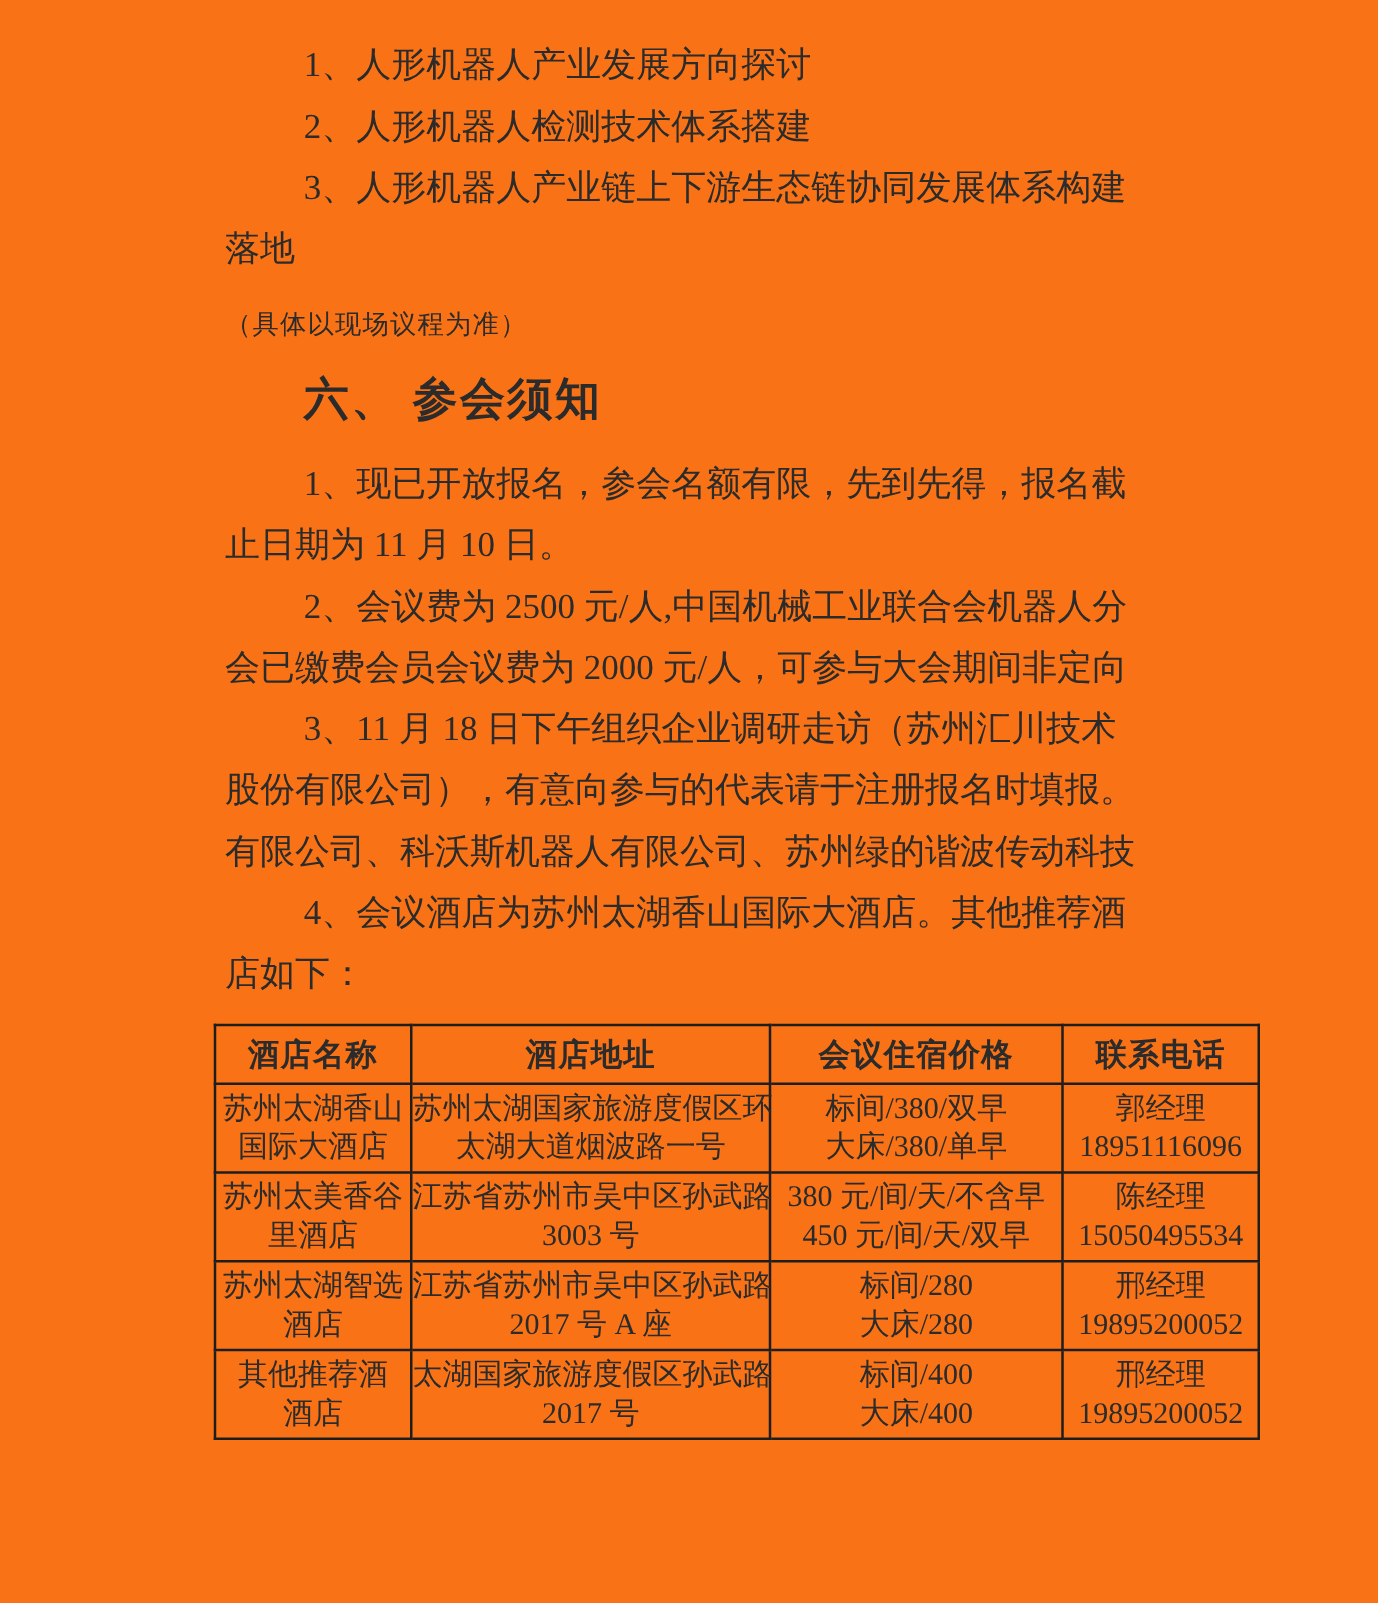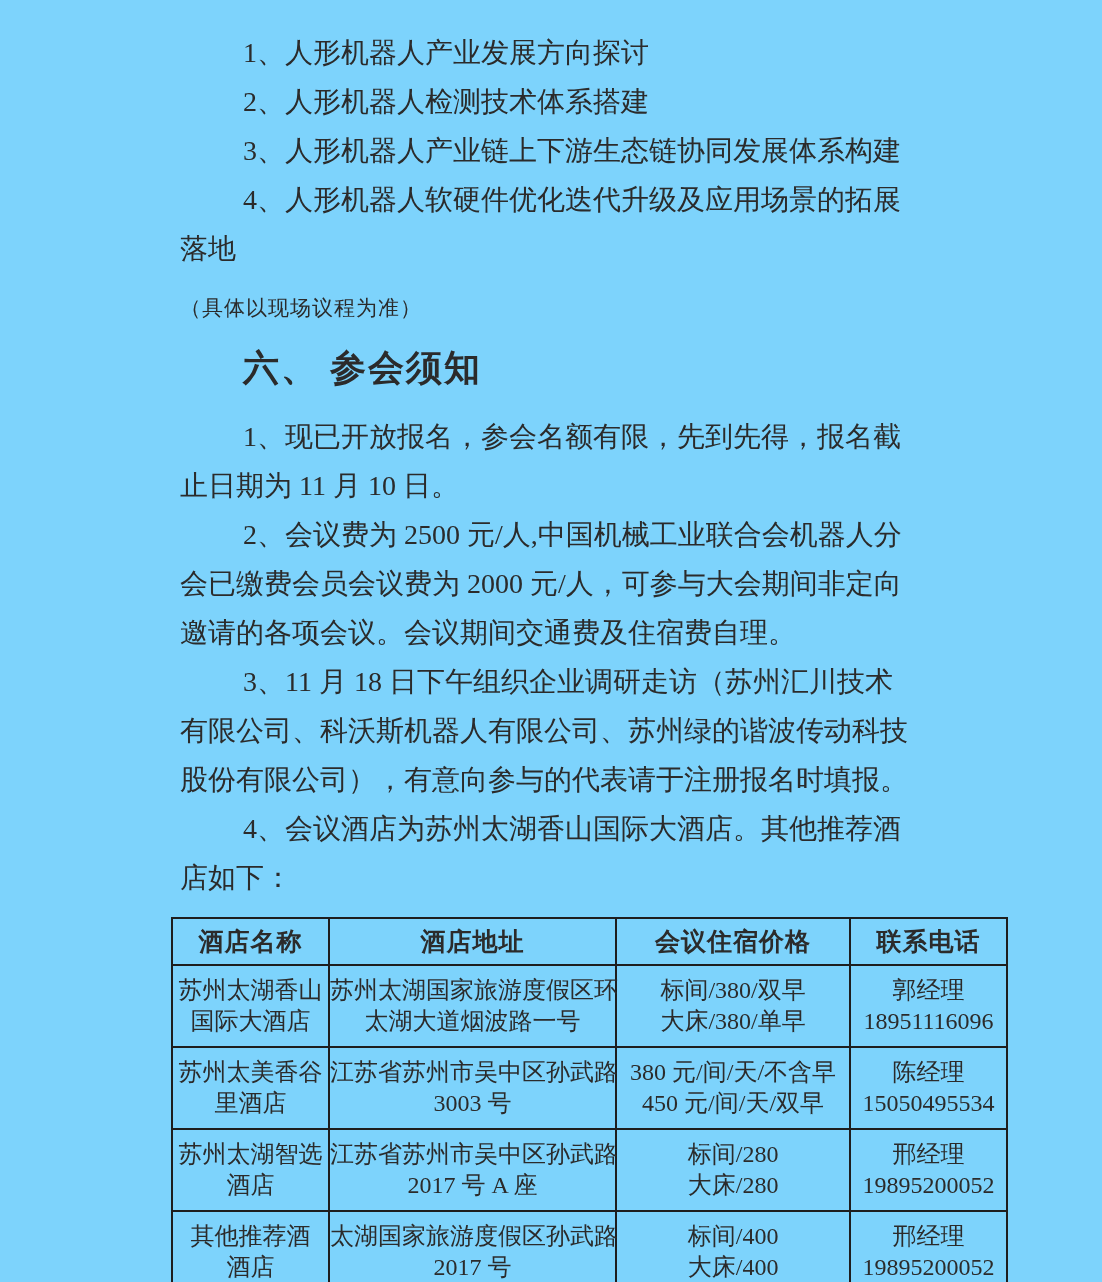--- a/index.html
+++ b/index.html
@@ -5,21 +5,21 @@
   * { margin: 0; padding: 0; box-sizing: border-box; }
   html, body { width: 1102px; background: #ffffff; }
   body {
     font-family: "Liberation Serif", "DejaVu Serif", serif;
     color: #2b2b2b;
   }
   .page {
     position: relative;
     width: 1102px;
     height: 1282px;
-    background: #7dd3fc;
+    background: #f97316;
     overflow: hidden;
     padding-top: 28px;
   }
   .content {
     margin-left: 180px;
     width: 752px;
   }
   .line {
     height: 49px;
     line-height: 49px;
@@ -56,60 +56,58 @@
     text-align: center;
     vertical-align: middle;
     padding: 0;
   }
   thead th {
     height: 47px;
     font-size: 25px;
     font-weight: bold;
     letter-spacing: 1px;
   }
-  tbody td { height: 82px; font-size: 24px; }
+  tbody td { height: 71px; font-size: 24px; }
   td .cl { line-height: 31px; white-space: nowrap; }
   .col-name    { width: 18.8%; }
   .col-address { width: 34.4%; }
   .col-price   { width: 28.0%; }
   .col-phone   { width: 18.8%; }
 </style>
 </head>
 <body>
 
 <div class="page">
 
   <div class="content">
 
     <section>
       <div class="line indent">1、人形机器人产业发展方向探讨</div>
       <div class="line indent">2、人形机器人检测技术体系搭建</div>
       <div class="line indent">3、人形机器人产业链上下游生态链协同发展体系构建</div>
-      <div class="line indent">4、人形机器人软硬件优化迭代升级及应用场景的拓展</div>
       <div class="line">落地</div>
     </section>
 
     <div class="note">（具体以现场议程为准）</div>
 
     <h2 class="heading">六、 参会须知</h2>
 
     <section class="paras">
       <div>
         <div class="line indent">1、现已开放报名，参会名额有限，先到先得，报名截</div>
         <div class="line">止日期为 11 月 10 日。</div>
       </div>
       <div>
         <div class="line indent">2、会议费为 2500 元/人,中国机械工业联合会机器人分</div>
         <div class="line">会已缴费会员会议费为 2000 元/人，可参与大会期间非定向</div>
-        <div class="line">邀请的各项会议。会议期间交通费及住宿费自理。</div>
       </div>
       <div>
         <div class="line indent">3、11 月 18 日下午组织企业调研走访（苏州汇川技术</div>
+        <div class="line">股份有限公司），有意向参与的代表请于注册报名时填报。</div>
         <div class="line">有限公司、科沃斯机器人有限公司、苏州绿的谐波传动科技</div>
-        <div class="line">股份有限公司），有意向参与的代表请于注册报名时填报。</div>
       </div>
       <div>
         <div class="line indent">4、会议酒店为苏州太湖香山国际大酒店。其他推荐酒</div>
         <div class="line">店如下：</div>
       </div>
     </section>
 
   </div>
 
   <div class="hotel-table-wrap">

